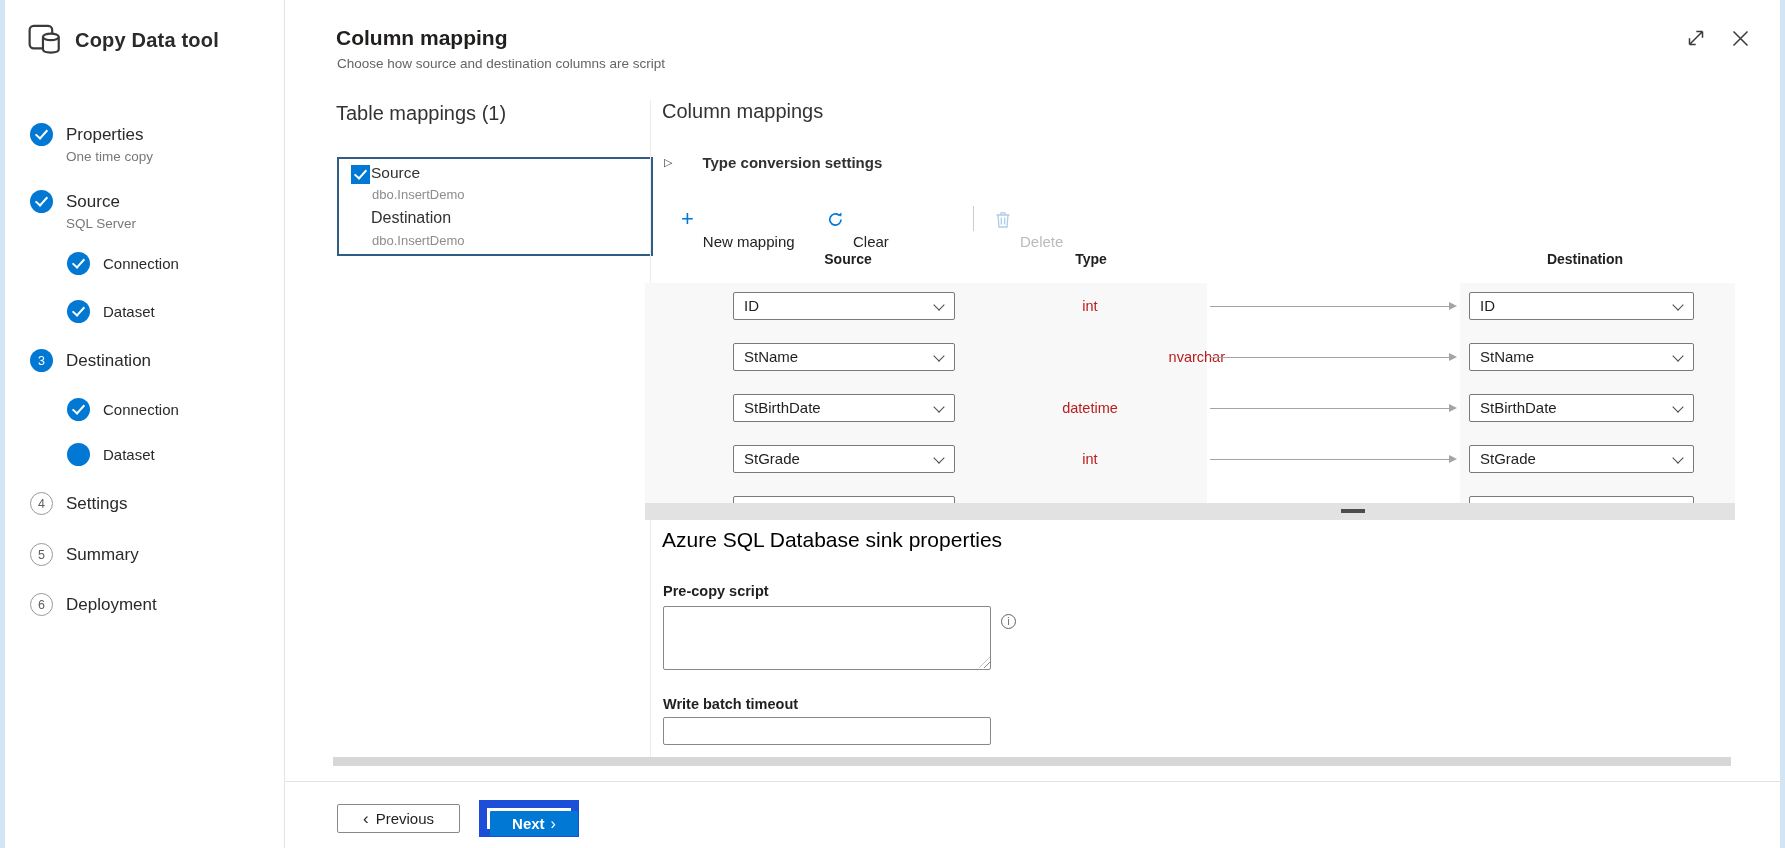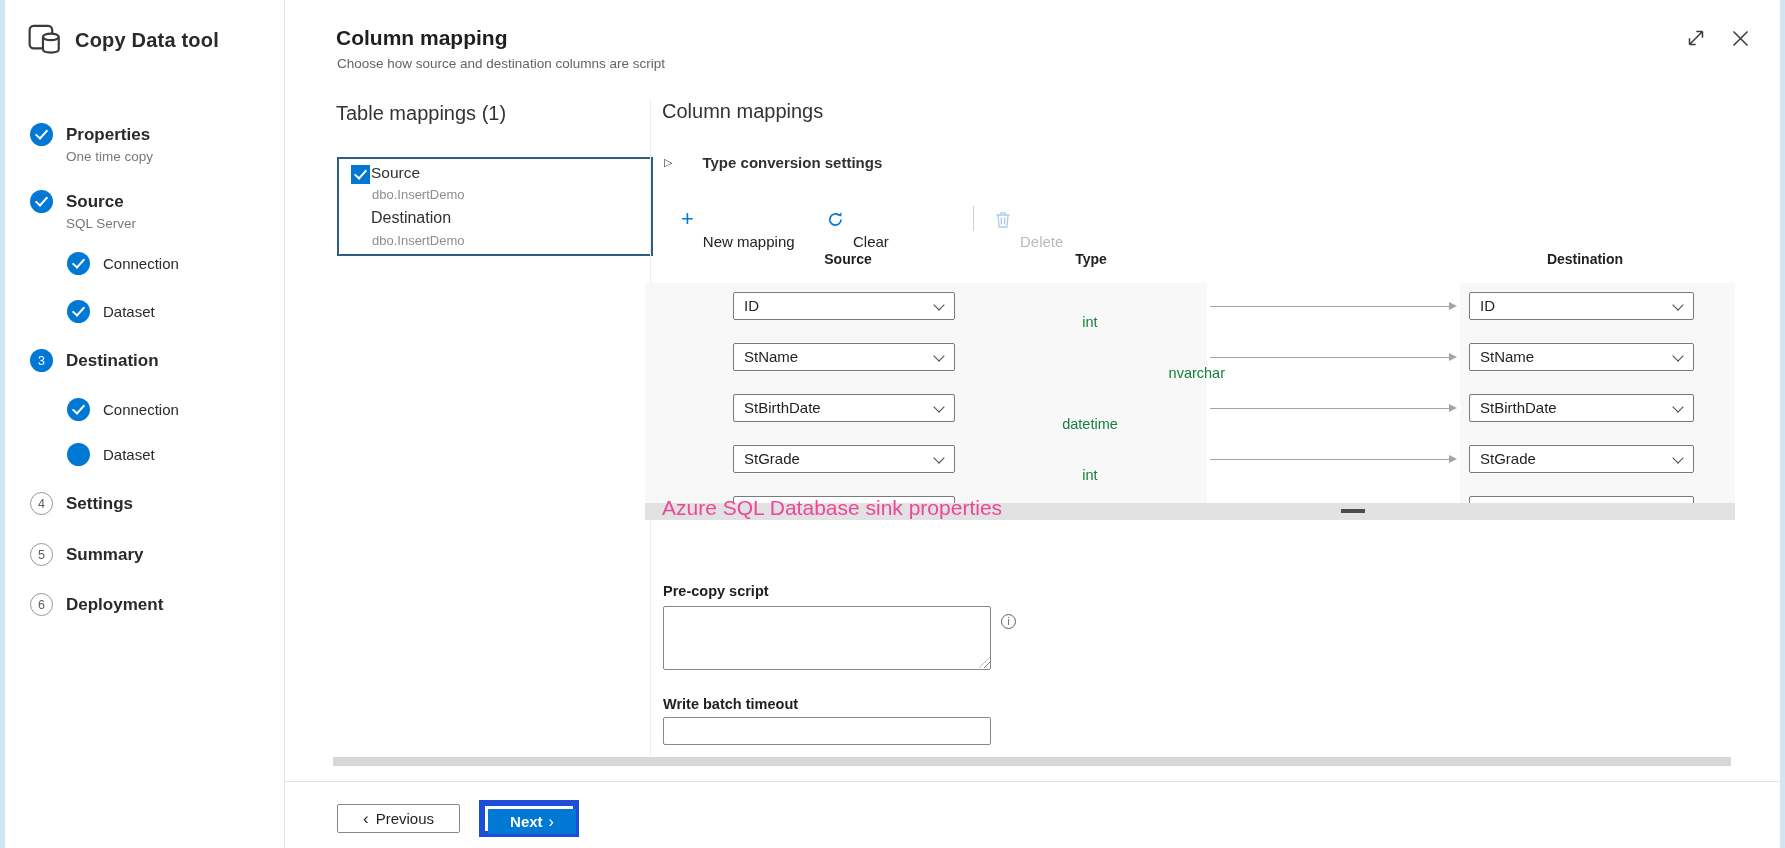--- a/index.html
+++ b/index.html
@@ -17,21 +17,21 @@
   .app-title{font-size:20px;font-weight:700;color:#2b2a29;letter-spacing:.2px;}
   .step{position:absolute;display:flex;gap:13px;align-items:flex-start;cursor:pointer;}
   .step.main{left:25px;} .step.sub{left:62px;}
   .circle{position:relative;flex:0 0 auto;width:23px;height:23px;border-radius:50%;
           display:flex;align-items:center;justify-content:center;font-size:12.5px;color:#5f5e5d;}
   .circle.check,.circle.dot,.circle.number-active{background:#0078d4;border:none;color:#fff;}
   .circle.number{background:#fff;border:1px solid #9a9896;}
   .circle.check::after{content:"";position:absolute;left:8px;top:4px;width:5px;height:10px;
           border:solid #fff;border-width:0 2px 2px 0;transform:rotate(42deg);}
   .step-texts{display:flex;flex-direction:column;}
-  .step.main .step-label{font-size:17px;font-weight:700;color:#2b2a29;line-height:23px;}
+  .step.main .step-label{font-size:17px;font-weight:400;color:#2b2a29;line-height:23px;}
   .step.sub  .step-label{font-size:15px;font-weight:400;color:#2b2a29;line-height:23px;}
   .step-sublabel{font-size:13.5px;color:#7a7876;margin-top:3px;line-height:16px;}
 
   
   .page-title{position:absolute;left:336px;top:26px;font-size:21px;font-weight:700;color:#201f1e;}
   .page-subtitle{position:absolute;left:337px;top:56px;font-size:13.5px;color:#666461;}
   .win-btn{position:absolute;top:24px;width:28px;height:28px;display:flex;align-items:center;justify-content:center;cursor:pointer;background:none;border:none;padding:0;}
   .win-btn.expand{left:1682px;} .win-btn.close{left:1726px;}
 
   
@@ -63,51 +63,51 @@
   .col-head.src{left:748px;} .col-head.typ{left:991px;} .col-head.dst{left:1485px;}
 
   .grid-body{position:absolute;left:645px;top:283px;width:1090px;height:220px;overflow:hidden;}
   .panel{position:absolute;top:0;height:100%;background:#f8f8f8;}
   .panel.a{left:0;width:562px;} .panel.b{left:815px;width:275px;}
   .dd{position:absolute;height:28px;background:#fff;border:1px solid #7a7a78;border-radius:2px;
       font-size:15px;color:#201f1e;line-height:26px;padding:0 28px 0 10px;cursor:pointer;}
   .dd .chev{position:absolute;right:11px;top:8px;width:8px;height:8px;border:solid #4a4a4a;
       border-width:0 1.3px 1.3px 0;transform:rotate(45deg);}
   .dd.src{left:88px;width:222px;} .dd.dst{left:824px;width:225px;}
-  .typ-val{position:absolute;left:310px;width:270px;text-align:center;font-size:14.5px;color:#15803d;line-height:28px;margin-top:16px;}
+  .typ-val{position:absolute;left:310px;width:270px;text-align:center;font-size:14.5px;color:#b91c1c;line-height:28px;}
   .map-arrow{position:absolute;left:565px;width:247px;height:9px;}
   .map-arrow .line{position:absolute;left:0;top:4px;width:240px;height:1px;background:#a6a4a2;}
   .map-arrow .head{position:absolute;right:0;top:0;width:0;height:0;
       border-left:8px solid #a6a4a2;border-top:4.5px solid transparent;border-bottom:4.5px solid transparent;}
 
   .grid-hscroll{position:absolute;left:645px;top:503px;width:1090px;height:17px;background:#e2e2e2;}
   .grid-hscroll .thumb{position:absolute;left:696px;top:6px;width:24px;height:4px;background:#4c4c4c;}
 
   
-  .sink-title{position:absolute;left:662px;top:496px;font-size:21px;font-weight:400;color:#ec4899;}
+  .sink-title{position:absolute;left:662px;top:528px;font-size:21px;font-weight:400;color:#000000;}
   .field-label{position:absolute;left:663px;font-size:14.5px;font-weight:700;color:#201f1e;}
   .field-label.pre{top:583px;} .field-label.wb{top:696px;}
   .pre-area{position:absolute;left:663px;top:606px;width:328px;height:64px;border:1px solid #8a8886;
       border-radius:2px;background:#fff;resize:none;outline:none;font-family:inherit;font-size:14px;padding:4px 6px;}
   .gripper{position:absolute;left:979px;top:657px;width:11px;height:11px;pointer-events:none;
       background:repeating-linear-gradient(135deg,transparent 0 3px,#8a8886 3px 4px);
       clip-path:polygon(100% 0,100% 100%,0 100%);}
   .info{position:absolute;left:1001px;top:614px;width:15px;height:15px;border:1px solid #636261;border-radius:50%;
       font-size:10px;color:#636261;display:flex;align-items:center;justify-content:center;cursor:pointer;}
   .wb-input{position:absolute;left:663px;top:717px;width:328px;height:28px;border:1px solid #8a8886;
       border-radius:2px;background:#fff;outline:none;font-family:inherit;font-size:14px;padding:0 8px;}
 
   
   .content-hscroll{position:absolute;left:333px;top:757px;width:1398px;height:9px;background:#d7d7d7;cursor:pointer;}
   .footer-divider{position:absolute;left:285px;top:781px;width:1500px;height:1px;background:#e3e3e3;}
   .btn-prev{position:absolute;left:337px;top:804px;width:123px;height:29px;background:#fff;
       border:1px solid #8a8886;border-radius:2px;font-family:inherit;font-size:15px;color:#201f1e;cursor:pointer;
       display:flex;align-items:center;justify-content:center;gap:7px;}
   .btn-prev .chv{font-size:17px;line-height:1;color:#201f1e;}
-  .next-hl{position:absolute;left:479px;top:800px;width:100px;height:37px;border:6px solid #1d4ed8;}
+  .next-hl{position:absolute;left:479px;top:800px;width:100px;height:37px;border:8px solid #1d4ed8;}
   .btn-next{position:absolute;left:3px;top:3px;width:88px;height:25px;background:#0078d4;border:none;border-radius:1px;
       font-family:inherit;font-size:15px;font-weight:700;color:#fff;cursor:pointer;
       display:flex;align-items:center;justify-content:center;gap:6px;}
   .btn-next .chv{font-size:16px;font-weight:400;line-height:1;color:#fff;}
 </style>
 </head>
 <body>
 
 <div id="page">
   <div class="edge left"></div>

